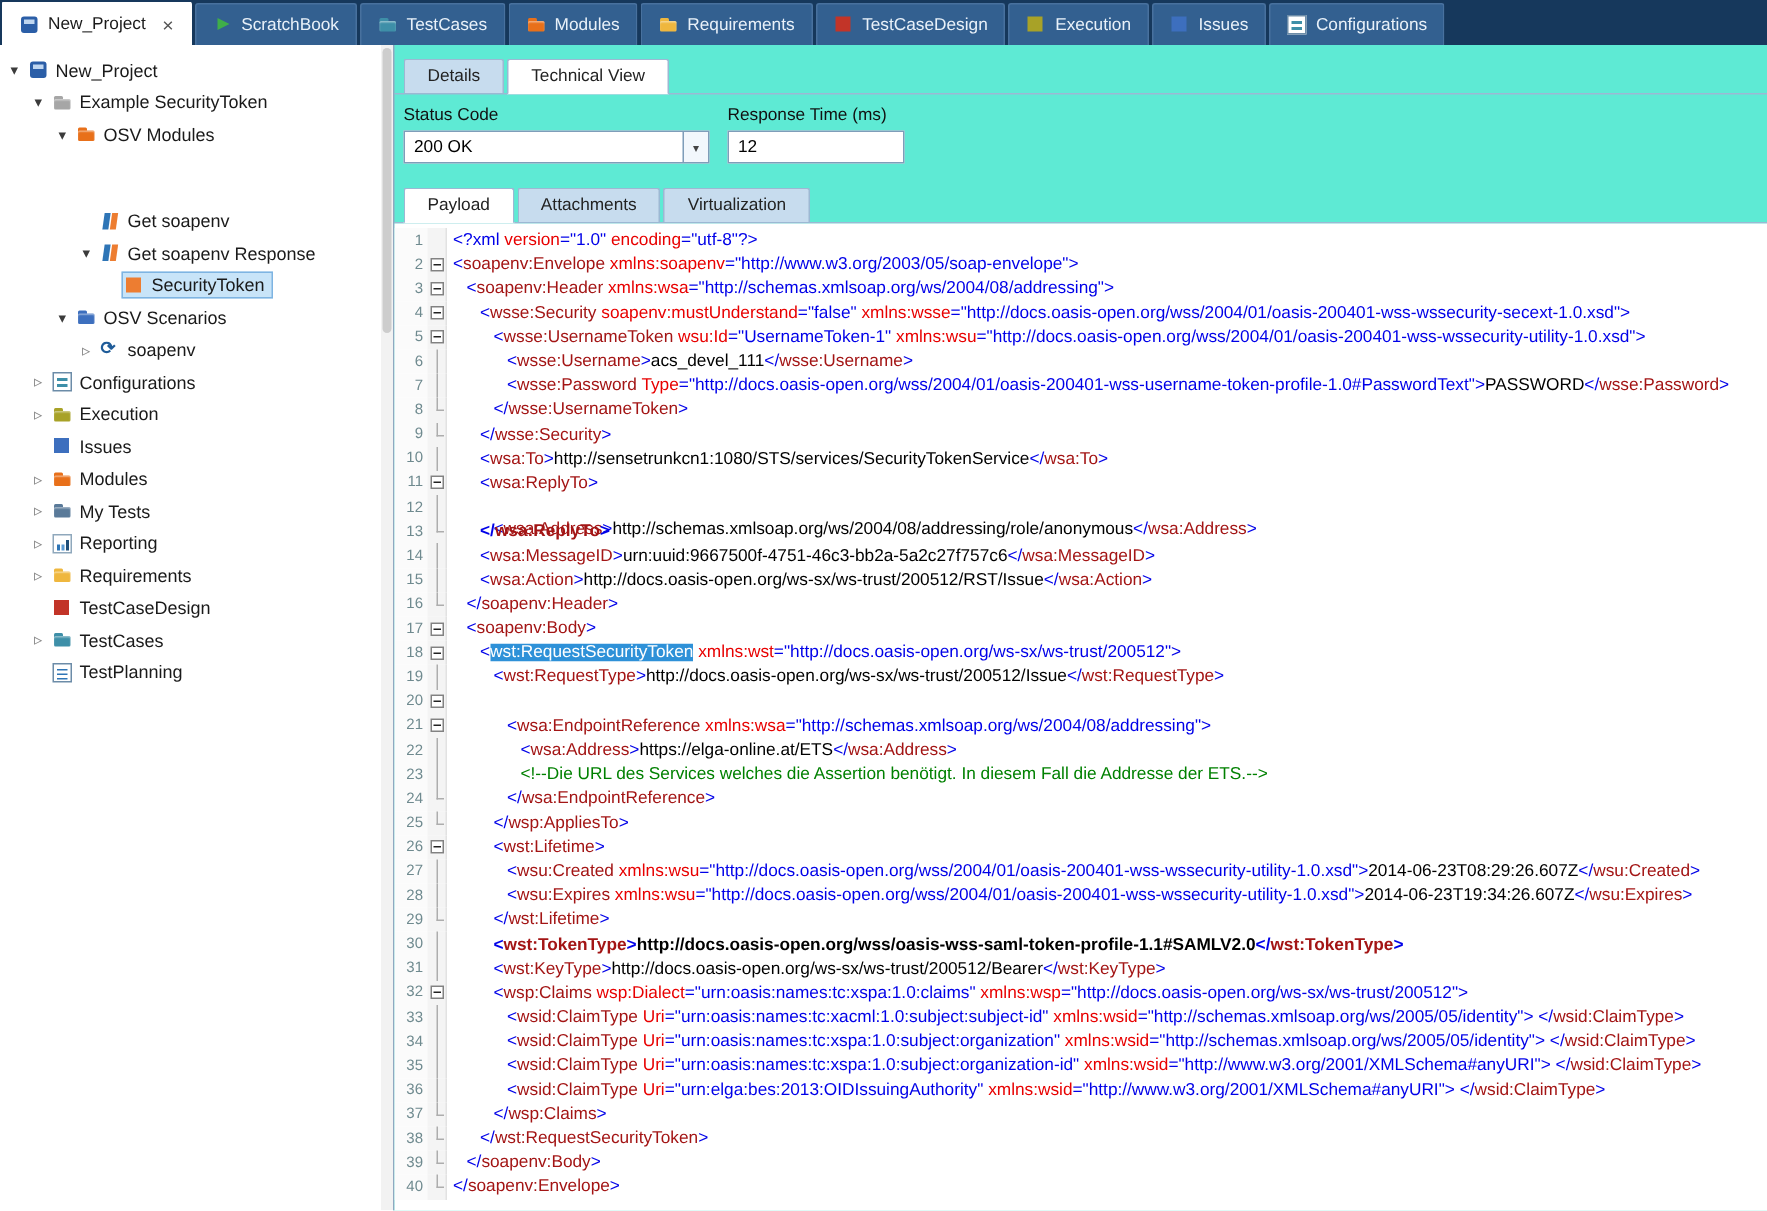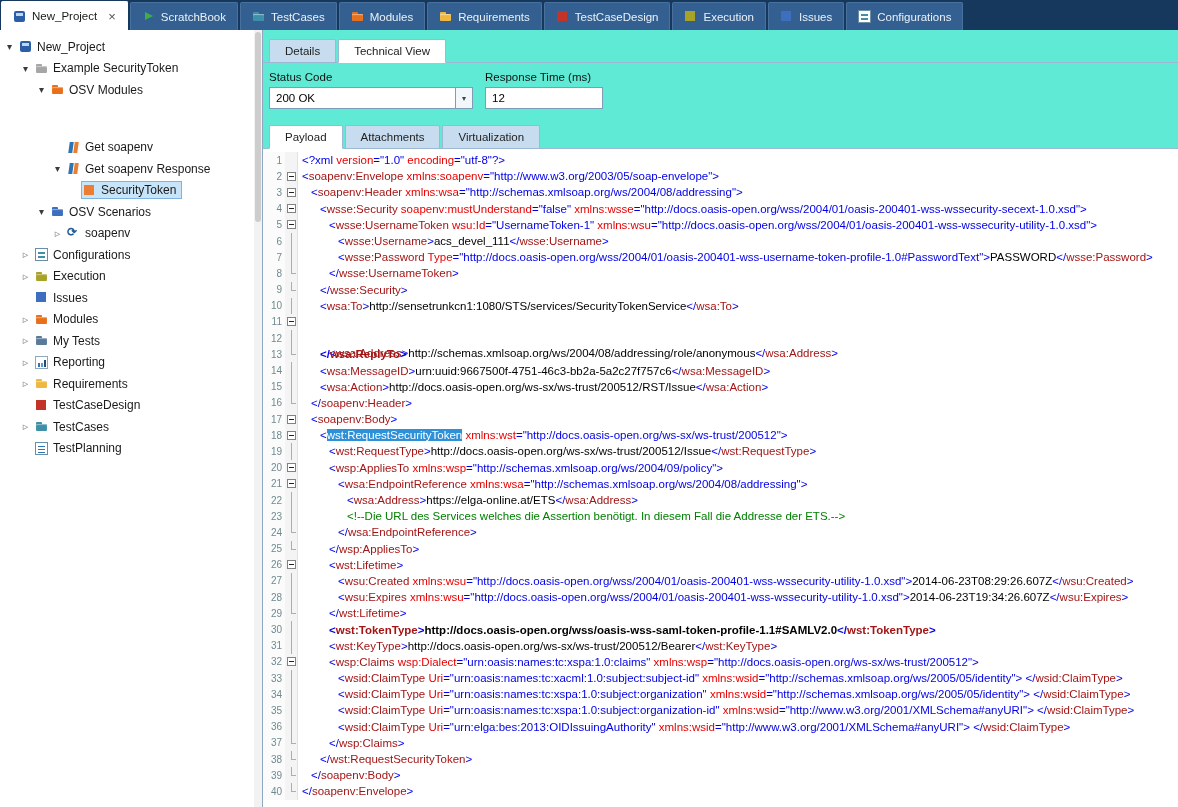--- a/index.html
+++ b/index.html
@@ -365,20 +365,21 @@
         <div class="cl">
           <span class="ln">10</span>
           <span class="fld f-mid"></span>
           <span class="code" style="padding-left: 22px;"><span class="sp">&lt;</span><span class="st">wsa:To</span><span class="sp">&gt;</span><span class="sx">http://sensetrunkcn1:1080/STS/services/SecurityTokenService</span><span class="sp">&lt;/</span><span class="st">wsa:To</span><span class="sp">&gt;</span></span>
         </div>
         <div class="cl">
           <span class="ln">11</span>
           <span class="fld f-box">
             <i class="bx"></i>
           </span>
+          <span class="code" style="padding-left: 22px;"><span class="sp">&lt;</span><span class="st">wsa:ReplyTo</span><span class="sp">&gt;</span></span>
         </div>
         <div class="cl">
           <span class="ln">12</span>
           <span class="fld f-mid"></span>
           <span class="code" style="padding-left: 31px; margin-top: 30px;"><span class="sp">&lt;</span><span class="st">wsa:Address</span><span class="sp">&gt;</span><span class="sx">http://schemas.xmlsoap.org/ws/2004/08/addressing/role/anonymous</span><span class="sp">&lt;/</span><span class="st">wsa:Address</span><span class="sp">&gt;</span></span>
         </div>
         <div class="cl">
           <span class="ln">13</span>
           <span class="fld f-end"></span>
           <span class="code" style="padding-left: 22px; font-weight: bold;"><span class="sp">&lt;/</span><span class="st">wsa:ReplyTo</span><span class="sp">&gt;</span></span>
@@ -415,21 +416,20 @@
         <div class="cl">
           <span class="ln">19</span>
           <span class="fld f-mid"></span>
           <span class="code" style="padding-left: 31px;"><span class="sp">&lt;</span><span class="st">wst:RequestType</span><span class="sp">&gt;</span><span class="sx">http://docs.oasis-open.org/ws-sx/ws-trust/200512/Issue</span><span class="sp">&lt;/</span><span class="st">wst:RequestType</span><span class="sp">&gt;</span></span>
         </div>
         <div class="cl">
           <span class="ln">20</span>
           <span class="fld f-box">
             <i class="bx"></i>
           </span>
-          <span class="code" style="padding-left: 31px;"><span class="sp">&lt;</span><span class="st">wsp:AppliesTo</span><span class="sa"> xmlns:wsp</span><span class="sp">=</span><span class="sv">"http://schemas.xmlsoap.org/ws/2004/09/policy"</span><span class="sp">&gt;</span></span>
         </div>
         <div class="cl">
           <span class="ln">21</span>
           <span class="fld f-box">
             <i class="bx"></i>
           </span>
           <span class="code" style="padding-left: 40px;"><span class="sp">&lt;</span><span class="st">wsa:EndpointReference</span><span class="sa"> xmlns:wsa</span><span class="sp">=</span><span class="sv">"http://schemas.xmlsoap.org/ws/2004/08/addressing"</span><span class="sp">&gt;</span></span>
         </div>
         <div class="cl">
           <span class="ln">22</span>

